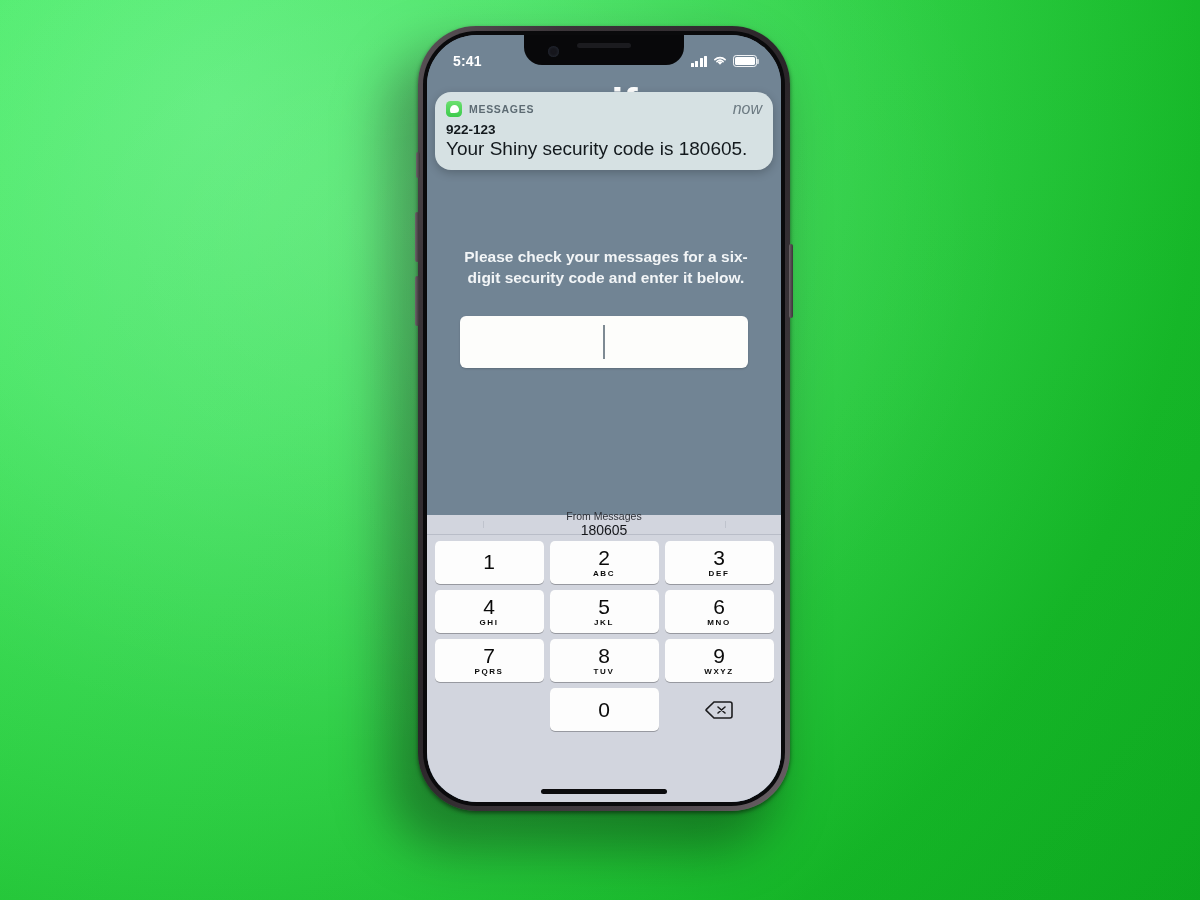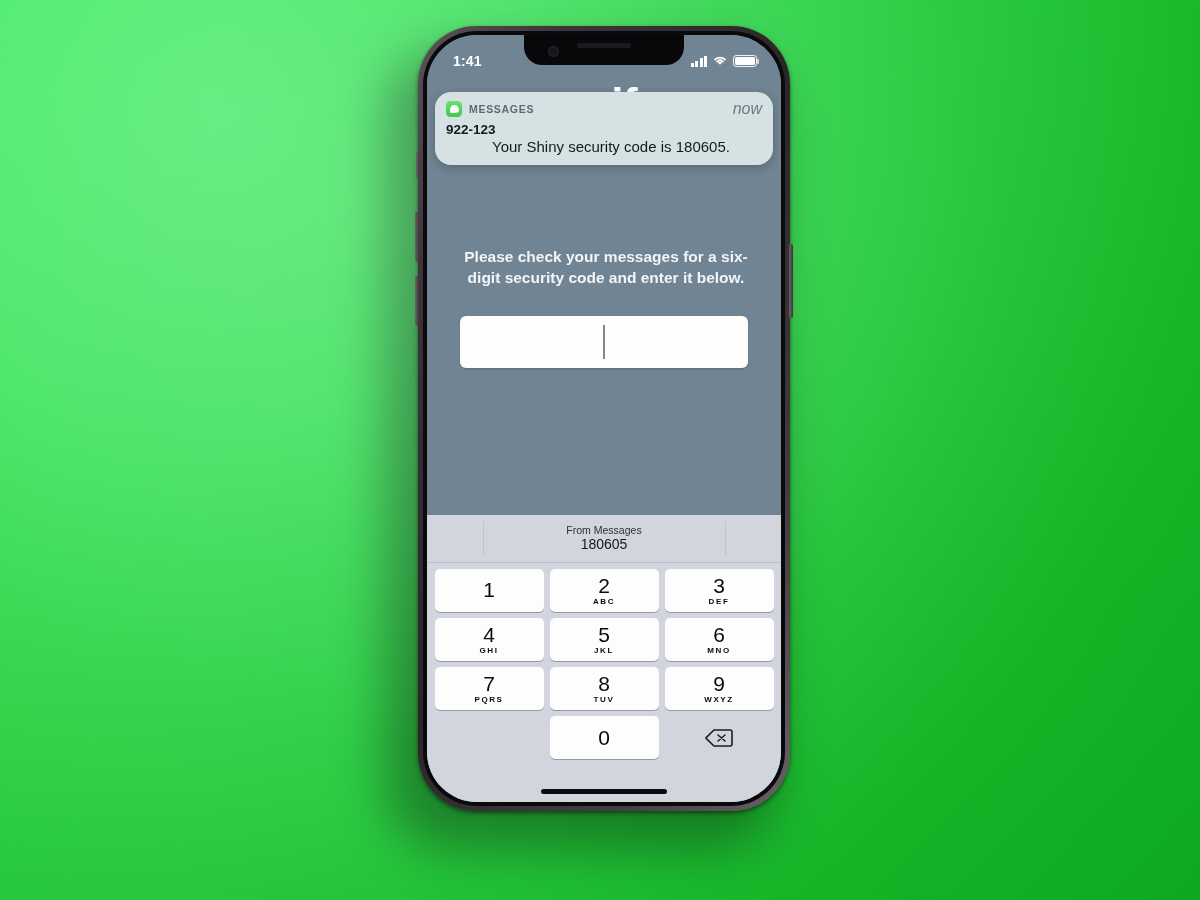--- a/index.html
+++ b/index.html
@@ -120,29 +120,29 @@
   .banner-head{ display:flex; align-items:center; gap:7px; }
   .msg-icon{
     width:16px;height:16px;border-radius:4.5px;
     background:linear-gradient(180deg,#6ce06f,#3ccb4c);
     display:flex;align-items:center;justify-content:center;flex:none;
   }
   .msg-icon .bub{ width:9px;height:8px;background:#fff;border-radius:50% 50% 50% 10%/60% 60% 40% 40%; }
   .banner-app{ font-size:10.5px; font-weight:bold; letter-spacing:.7px; color:#5d6b73; flex:1;}
   .banner-time{ font-size:16px; color:#6c7a82;font-style:italic; }
   .banner-title{ font-size:13.5px; font-weight:bold; color:#13191d; margin-top:4px; }
-  .banner-body{ font-size:15px; color:#13191d; margin-top:1px;margin-left:46px; }
+  .banner-body{ font-size:19px; color:#13191d; margin-top:1px; }
 
   
   .keyboard{
     position:absolute; left:0; right:0; bottom:0; height:287px;
     background:#d2d5de; z-index:16;
   }
   .autofill{
-    height:48px; display:flex; align-items:center; justify-content:center;
+    height:20px; display:flex; align-items:center; justify-content:center;
     flex-direction:column; border-bottom:.5px solid #b9bdc8; position:relative;
   }
   .autofill:before,.autofill:after{
     content:""; position:absolute; top:6px; bottom:6px; width:.5px; background:#bfc3cd;
   }
   .autofill:before{ left:56px; } .autofill:after{ right:56px; }
   .af-label{ font-size:10.5px; color:#2c2f36; line-height:1.1; }
   .af-value{ font-size:14px; color:#15171b; line-height:1.15; }
 
   .keys{ padding:6px 3px 0 3px; }
@@ -190,21 +190,21 @@
           </div>
 
         </div>
 
         <div class="notch">
           <div class="camera"></div>
           <div class="speaker"></div>
         </div>
 
         <div class="statusbar">
-          <div>1:41</div>
+          <div>5:41</div>
           <div class="sb-right">
             <span class="sig">
               <i></i>
                 <i></i>
                 <i></i>
                 <i></i>
             </span>
             <span>
               <svg width="16" height="12" viewBox="0 0 16 12">
                 <path d="M8 10.8 L5.6 8.2 A3.6 3.6 0 0 1 10.4 8.2 Z" fill="#fff"></path>

